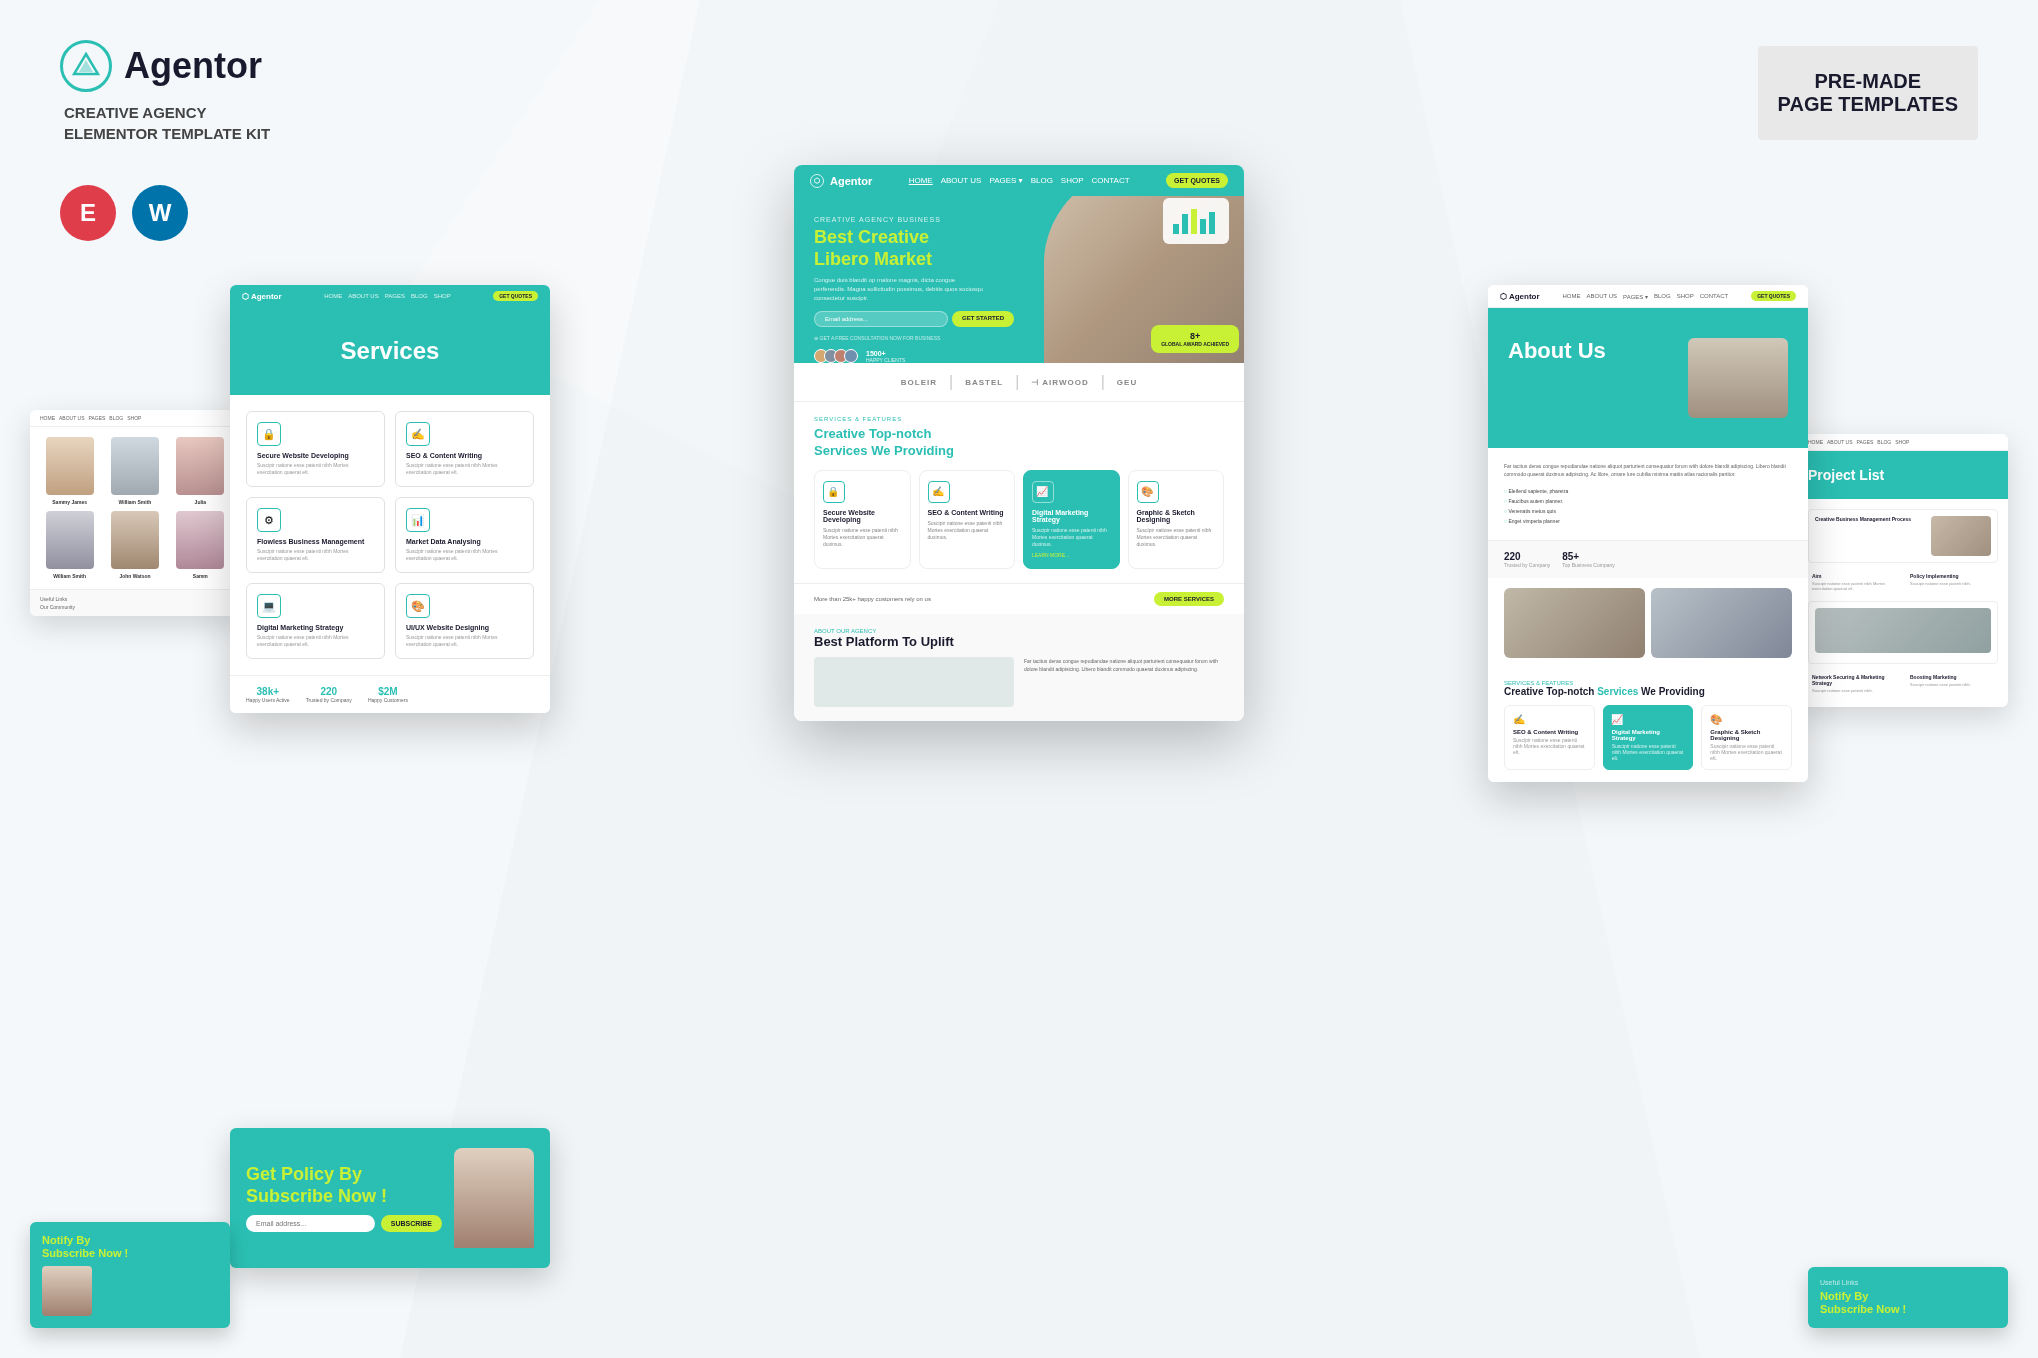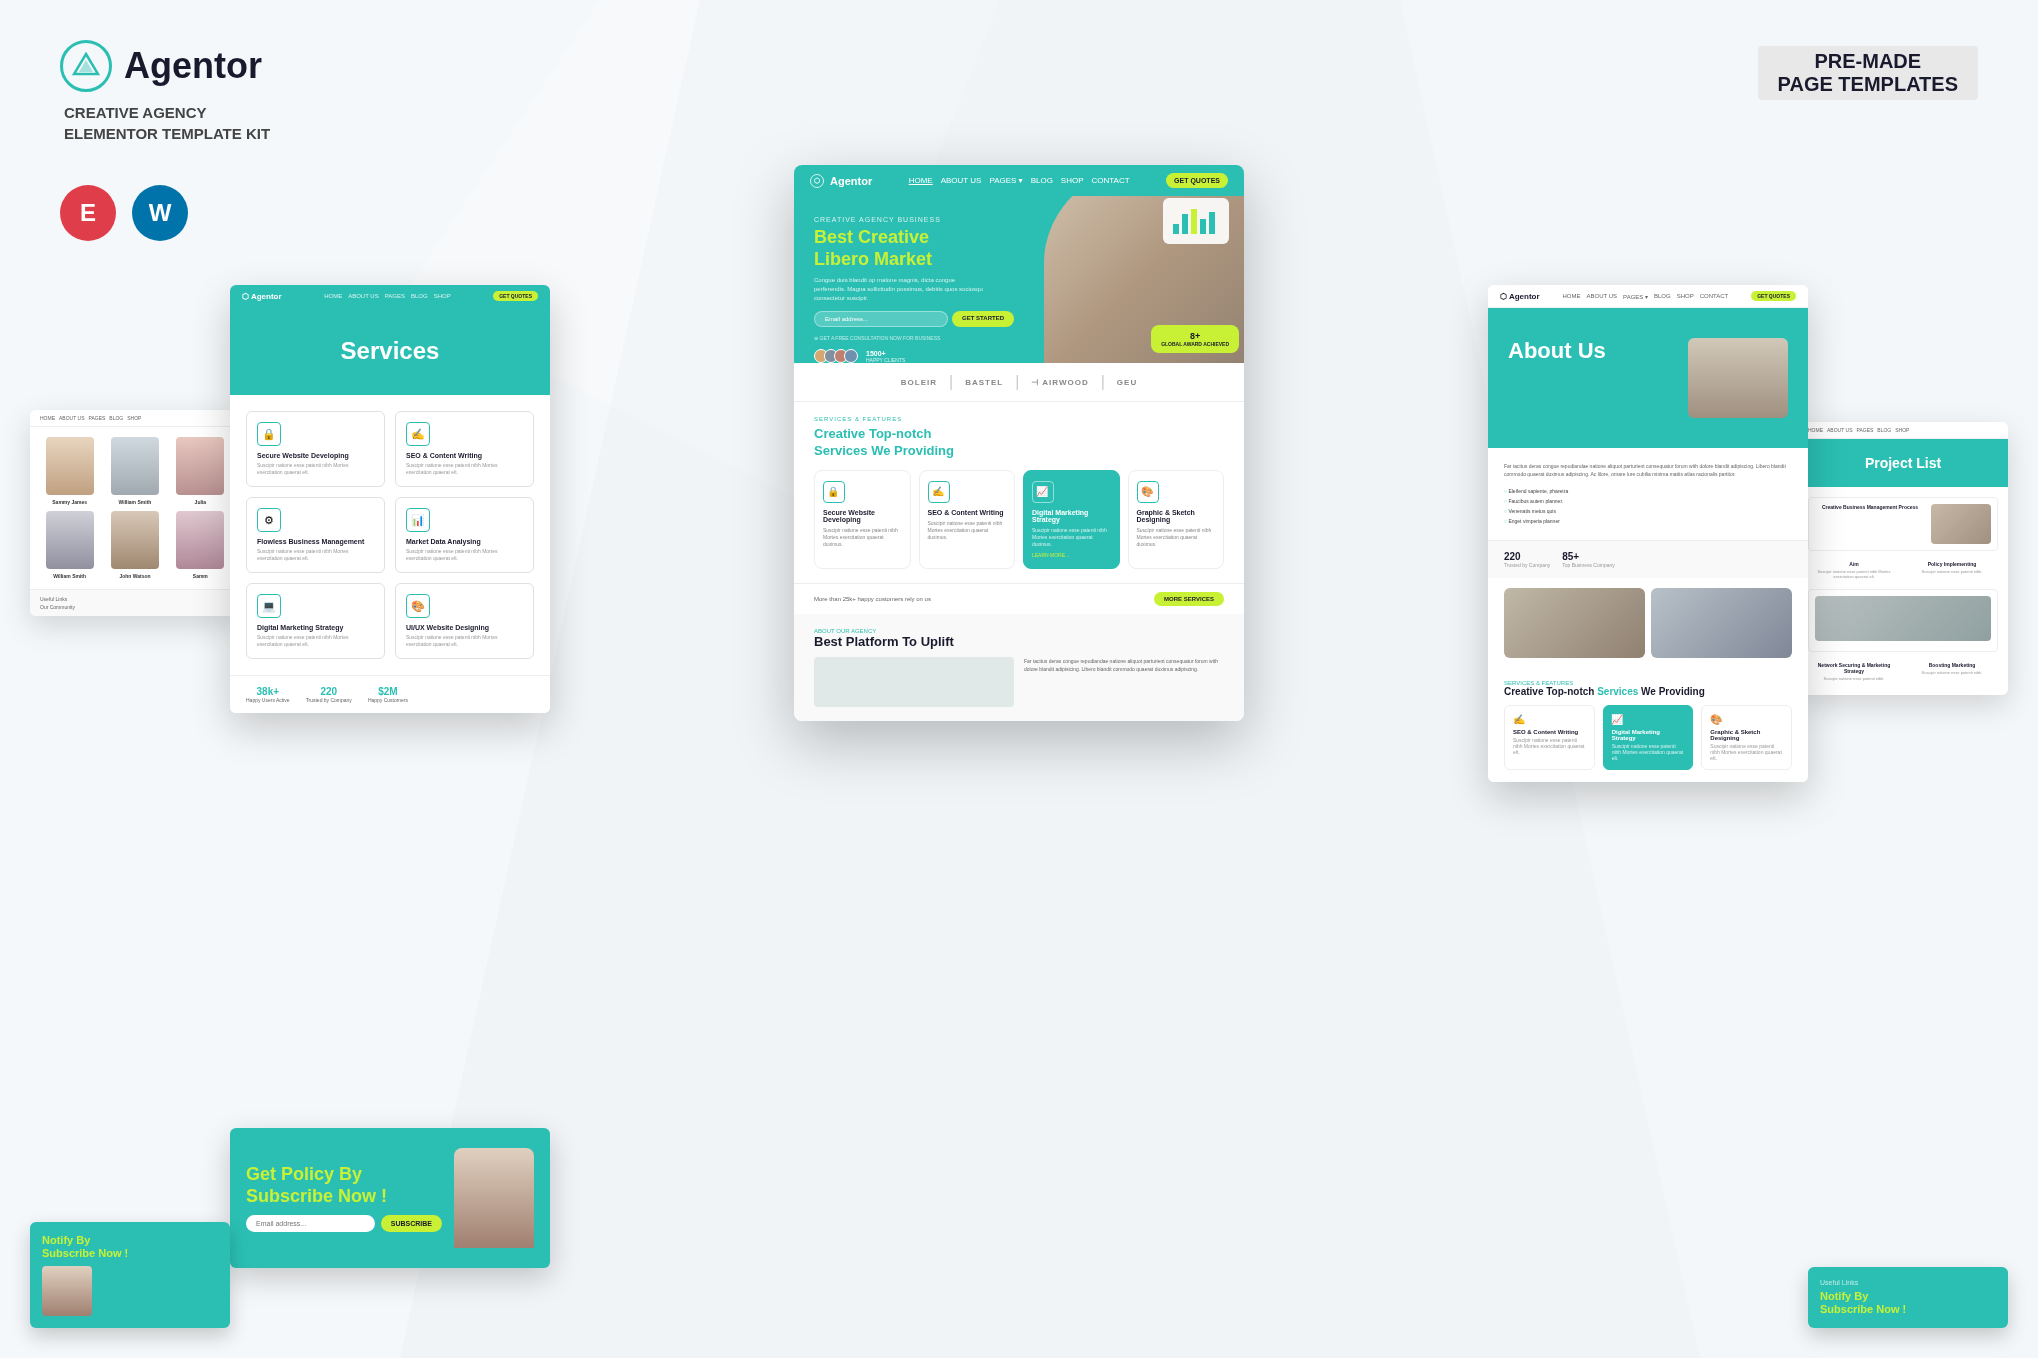--- a/index.html
+++ b/index.html
@@ -83,21 +83,21 @@
       font-weight: 900;
       color: #4ecdc4;
       line-height: 1;
     }
     .badge-desc {
       font-size: 20px;
       font-weight: 800;
       color: #1a1a2e;
       margin-top: 6px;
       background: #e8e8e8;
-      padding: 4px 20px;
+      padding: 24px 20px;
       border-radius: 4px;
     }
 
     
     .main-mockup {
       position: absolute;
       top: 165px;
       left: 50%;
       transform: translateX(-50%);
       width: 450px;
@@ -536,29 +536,28 @@
     .right-service-card {
       flex: 1; border: 1px solid #eee; border-radius: 6px; padding: 8px;
     }
     .right-service-card-icon { font-size: 10px; color: #2bbfb3; margin-bottom: 4px; }
     .right-service-card-title { font-size: 6px; font-weight: 700; color: #1a1a2e; }
     .right-service-card-desc { font-size: 5px; color: #999; margin-top: 2px; }
 
     
     .project-mockup {
       position: absolute;
-      top: 422px;
+      top: 434px;
       right: 30px;
       width: 210px;
       z-index: 14;
       box-shadow: 0 10px 30px rgba(0,0,0,0.15);
       border-radius: 6px;
       overflow: hidden;
       background: white;
-      text-align: center;
     }
     .project-nav { background: white; padding: 5px 10px; display: flex; gap: 4px; font-size: 5px; color: #666; border-bottom: 1px solid #eee; }
     .project-hero { background: #2bbfb3; padding: 16px 10px; }
     .project-hero-title { font-size: 14px; font-weight: 900; color: white; }
     .project-list {
       padding: 10px;
       display: grid;
       grid-template-columns: 1fr 1fr;
       gap: 6px;
     }

